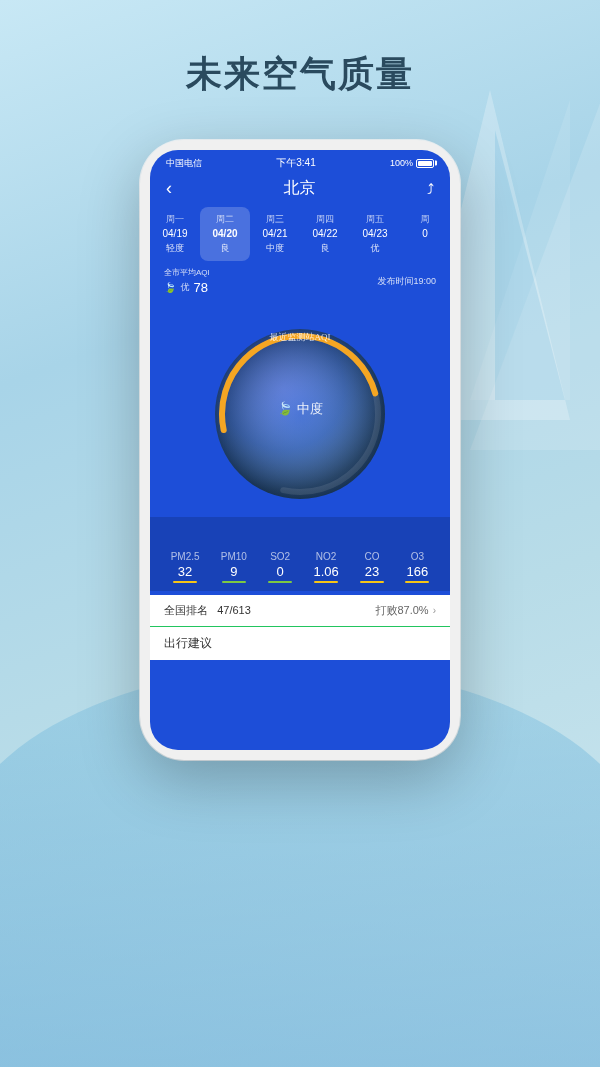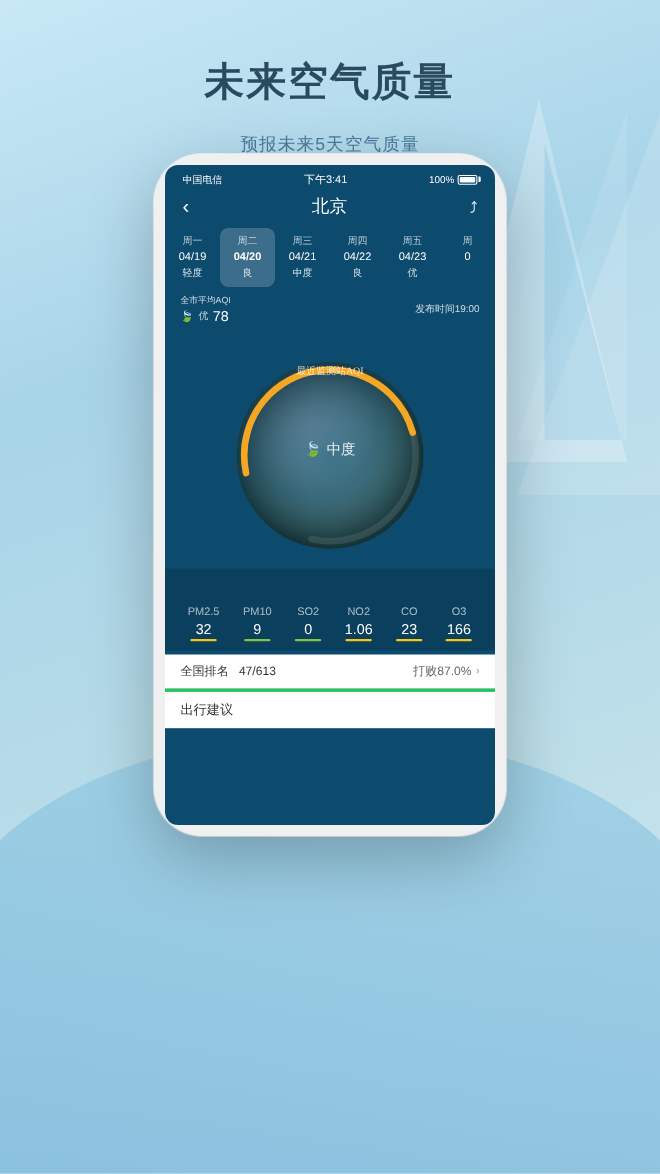--- a/index.html
+++ b/index.html
@@ -89,22 +89,22 @@
       background: #f0f0f0;
       border-radius: 44px;
       padding: 10px;
       box-shadow: 0 20px 60px rgba(0,0,0,0.25), 0 0 0 1px rgba(255,255,255,0.8);
       position: relative;
     }
 
     .phone-inner {
       width: 100%;
       height: 100%;
-      background: #0c4a6e;
-      border-radius: 12px;
+      background: #1d4ed8;
+      border-radius: 28px;
       overflow: hidden;
       position: relative;
     }
 
     
     .status-bar {
       display: flex;
       justify-content: space-between;
       align-items: center;
       padding: 6px 16px 4px;
@@ -370,21 +370,21 @@
 
     .chevron {
       font-size: 10px;
       color: #999;
     }
 
     
     .travel-bar {
       padding: 8px 14px;
       background: white;
-      border-top: 3px solid #22c55e;
+      border-top: 1px solid #22c55e;
     }
 
     .travel-title {
       font-size: 12px;
       color: #333;
       font-weight: 500;
     }
   </style>
 </head>
 <body>
@@ -395,21 +395,20 @@
   <div class="bg-wave"></div>
 
   <svg style="position:absolute;top:80px;right:20px;opacity:0.25;" width="180" height="350" viewBox="0 0 180 350">
     <polygon points="90,10 170,340 10,340" fill="white"></polygon>
     <polygon points="95,50 165,320 95,320" fill="rgba(100,180,220,0.6)"></polygon>
   </svg>
 </div>
 
 <div class="title-section">
   <div class="main-title">未来空气质量</div>
-  <div class="sub-title">预报未来5天空气质量</div>
 </div>
 
 <div class="phone-wrapper">
   <div class="phone-outer">
     <div class="phone-inner">
 
       <div class="status-bar">
         <span class="status-left">中国电信</span>
         <span class="status-center">下午3:41</span>
         <span class="status-right">

